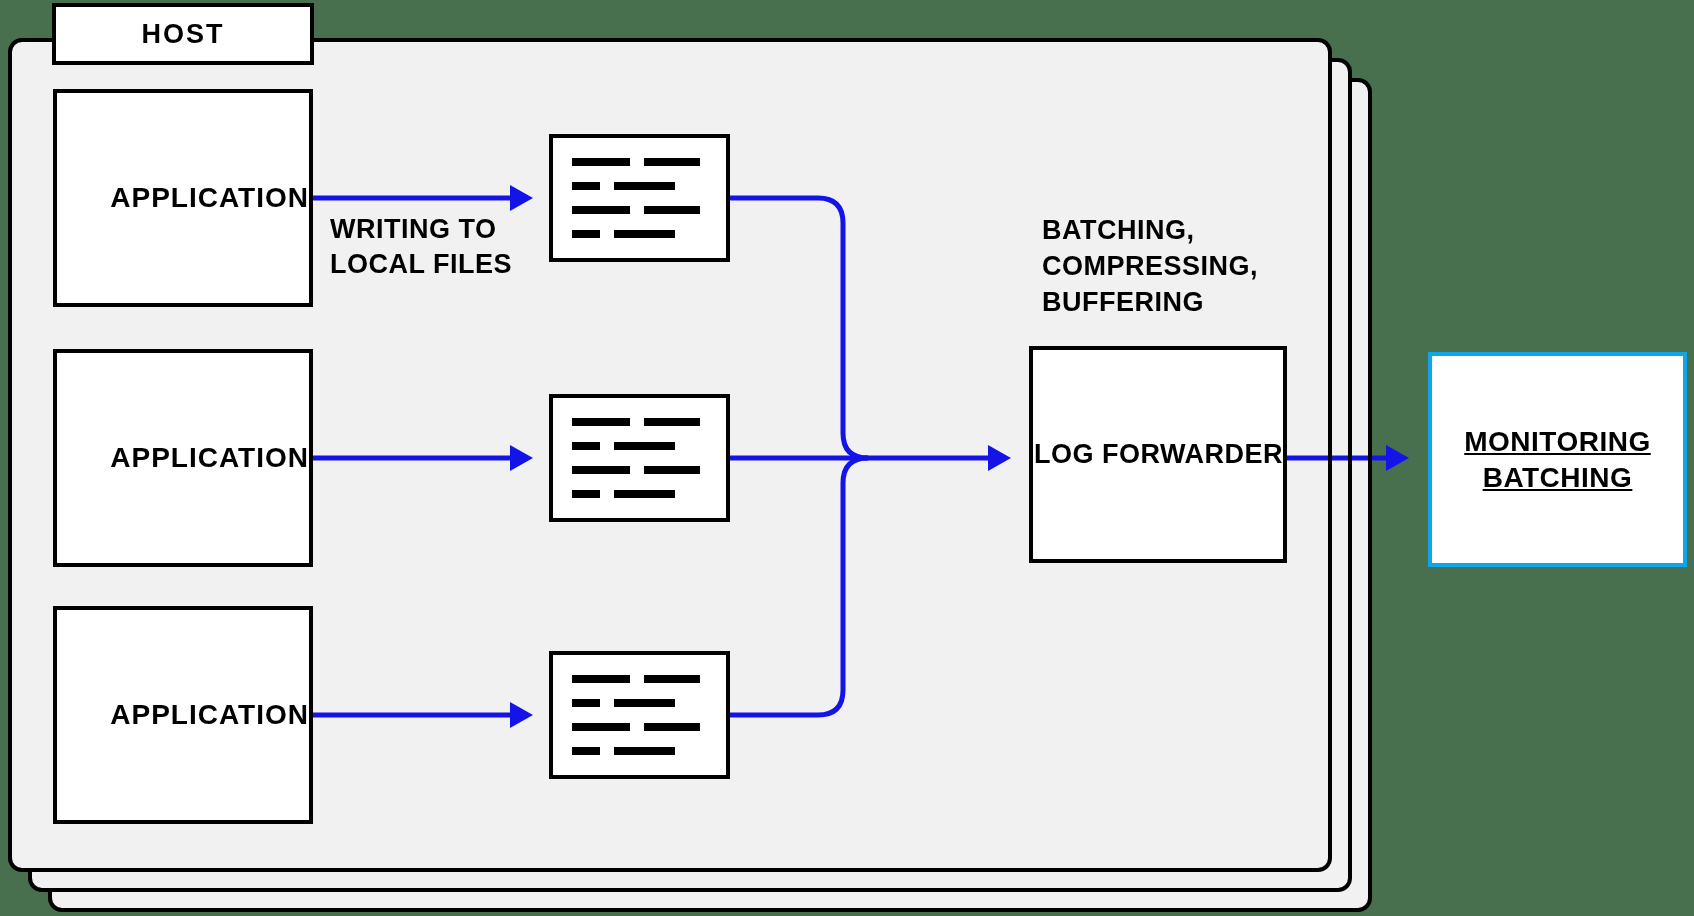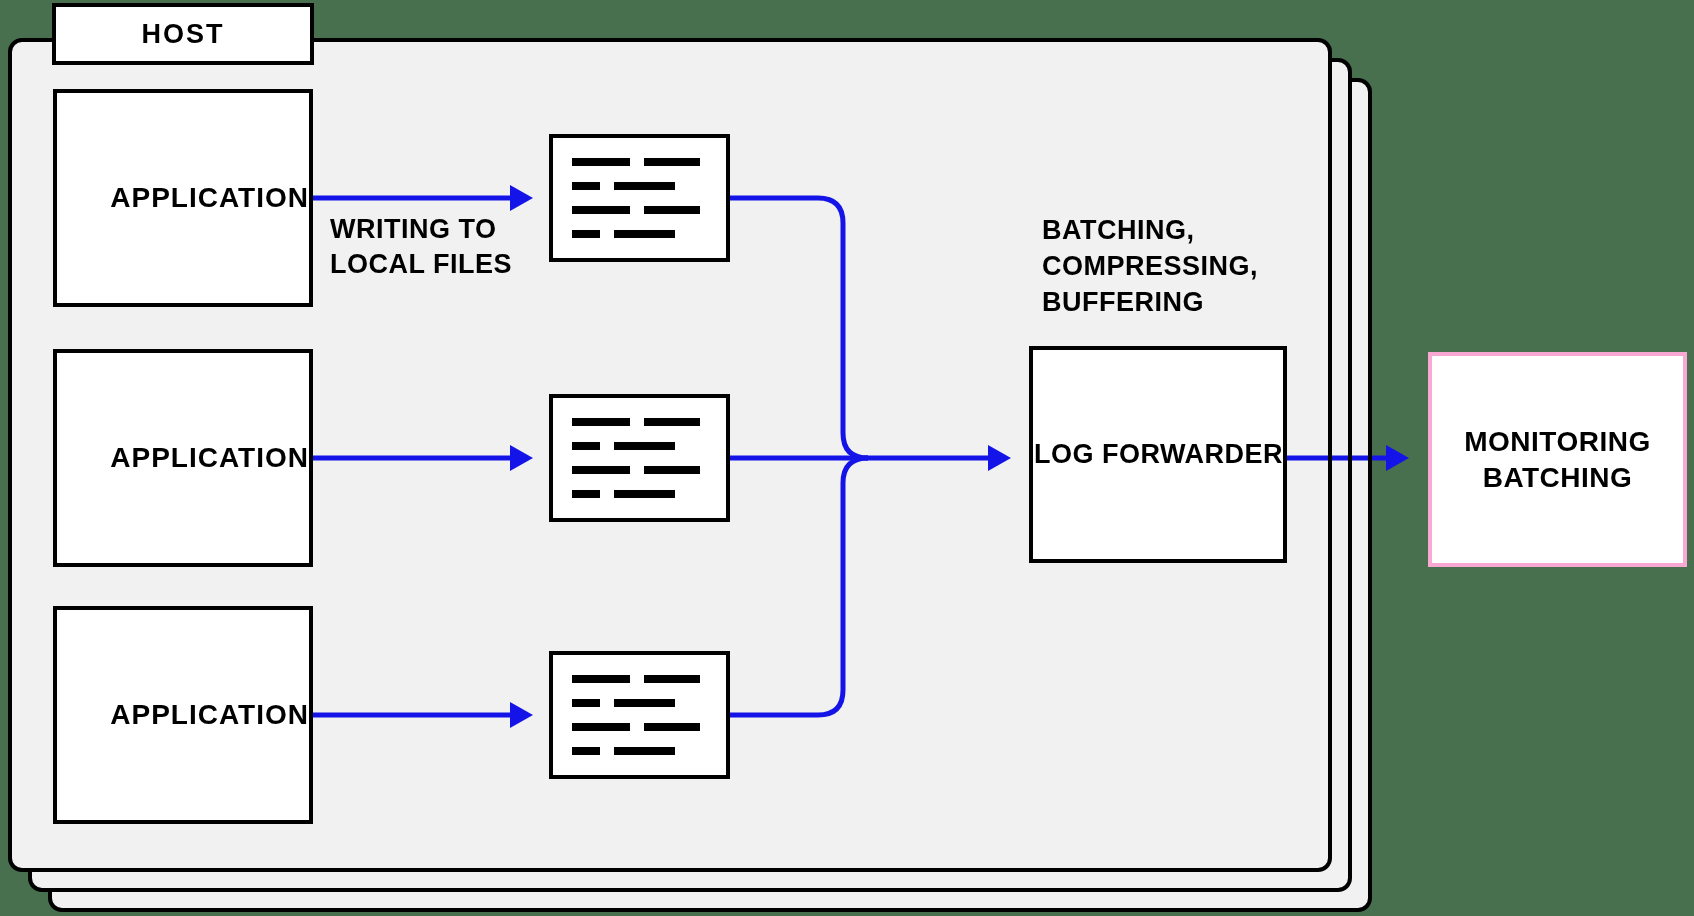--- a/index.html
+++ b/index.html
@@ -82,24 +82,24 @@
     background: #fff; border: 4px solid #000; box-sizing: border-box;
     display: flex; align-items: center; justify-content: flex-end;
     font-size: 27px; font-weight: 700; letter-spacing: 0.5px; color: #000;
     white-space: nowrap;
   }
 
   .monitor-box {
     position: absolute;
     left: 1428px; top: 352px;
     width: 259px; height: 215px;
-    background: #fff; border: 4px solid #f9a8d4; box-sizing: border-box;
+    background: #fff; border: 4px solid #0ea5e9; box-sizing: border-box;
     display: flex; flex-direction: column; align-items: center; justify-content: center;
     font-size: 28px; font-weight: 700; letter-spacing: 0.5px; color: #000;
-    line-height: 36px; text-align: center;
+    line-height: 36px; text-align: center; text-decoration: underline;
   }
 
   .connectors {
     position: absolute; left: 0; top: 0;
     width: 1694px; height: 916px;
     pointer-events: none;
   }
 </style>
 </head>
 <body>

